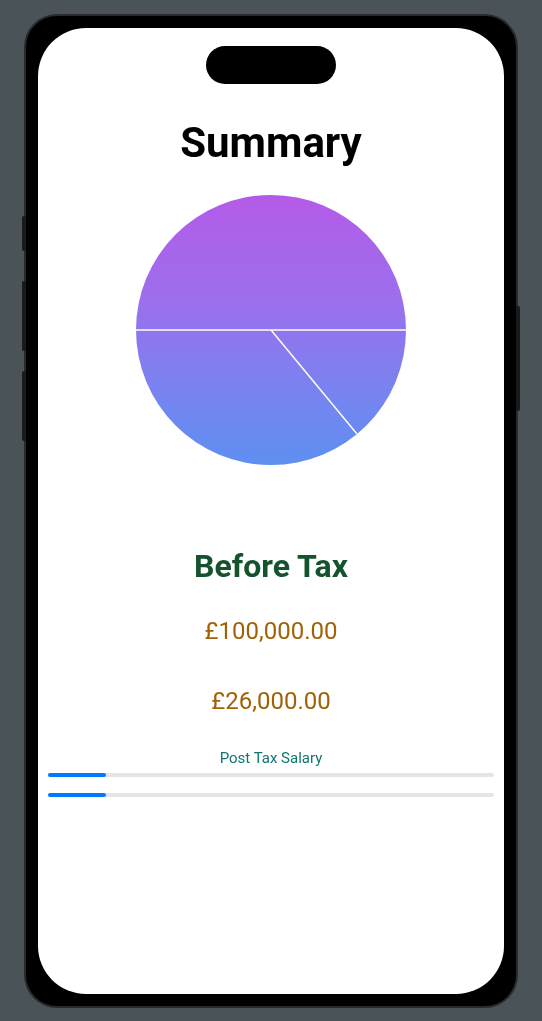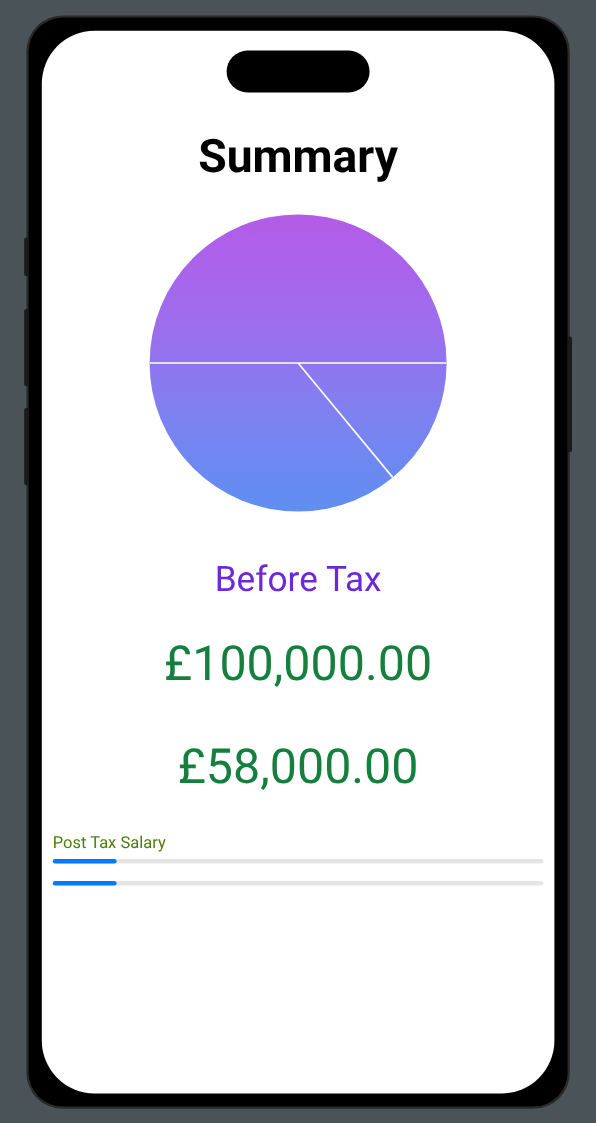--- a/index.html
+++ b/index.html
@@ -119,42 +119,44 @@
     }
     
     .pie-lines {
       position: absolute;
       width: 100%;
       height: 100%;
     }
     
     .label-text {
       font-size: 32px;
+      font-weight: 700;
+      color: #14532d;
+      margin-bottom: 32px;
+      margin-top: 40px;
+    }
+    
+    .amount-text {
+      font-size: 24px;
       font-weight: 400;
-      color: #6d28d9;
-      margin-bottom: 32px;
-    }
-    
-    .amount-text {
-      font-size: 44px;
-      font-weight: 400;
-      color: #15803d;
+      color: #a16207;
       margin-bottom: 42px;
       text-align: right;
     }
     
     .sliders-section {
       width: 100%;
       padding: 0 10px;
       margin-top: -8px;
     }
     
     .slider-label {
       font-size: 15px;
-      color: #4d7c0f;
+      color: #0f766e;
+      text-align: center;
       margin-bottom: 6px;
     }
     
     .slider-track {
       width: 100%;
       height: 4px;
       background: #e5e5e5;
       border-radius: 2px;
       position: relative;
       margin-bottom: 16px;
@@ -187,21 +189,21 @@
         <div class="pie-gradient"></div>
         <svg class="pie-lines" viewBox="0 0 270 270">
           <line x1="0" y1="135" x2="270" y2="135" stroke="#fff" stroke-width="1.5"></line>
           <line x1="135" y1="135" x2="221" y2="239" stroke="#fff" stroke-width="1.5"></line>
         </svg>
       </div>
 
       <div class="label-text">Before Tax</div>
       <div class="amount-text">£100,000.00</div>
 
-      <div class="amount-text">£58,000.00</div>
+      <div class="amount-text">£26,000.00</div>
 
       <div class="sliders-section">
         <div class="slider-label">Post Tax Salary</div>
         <div class="slider-track">
           <div class="slider-fill" style="width:13%"></div>
         </div>
 
         <div class="slider-track">
           <div class="slider-fill" style="width:13%"></div>
         </div>

